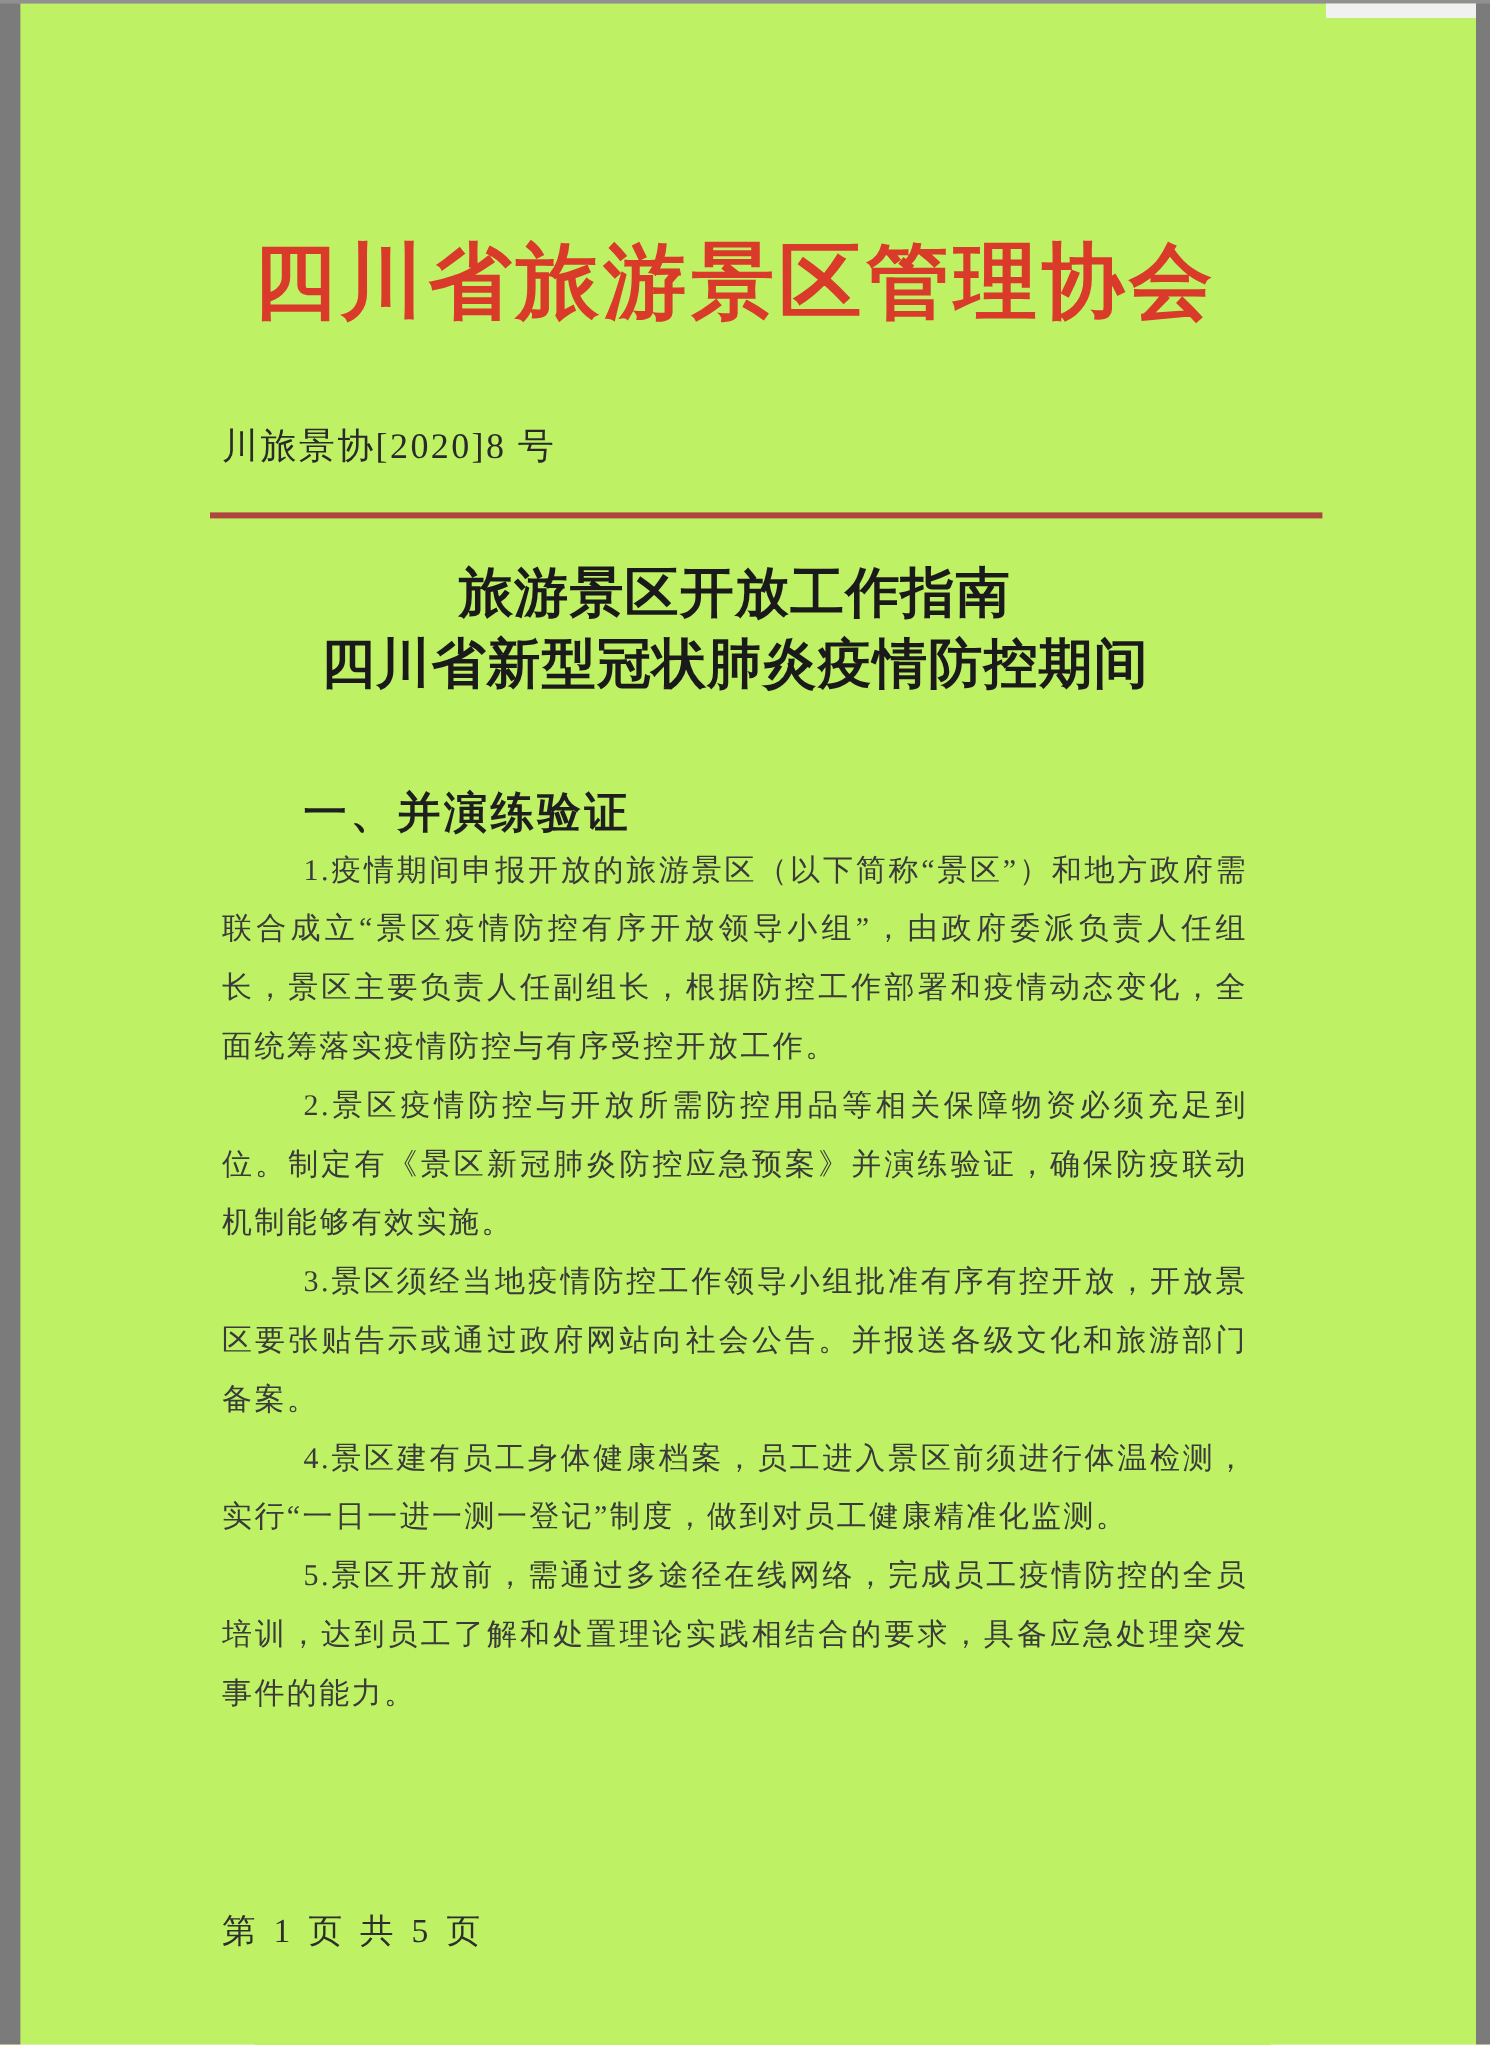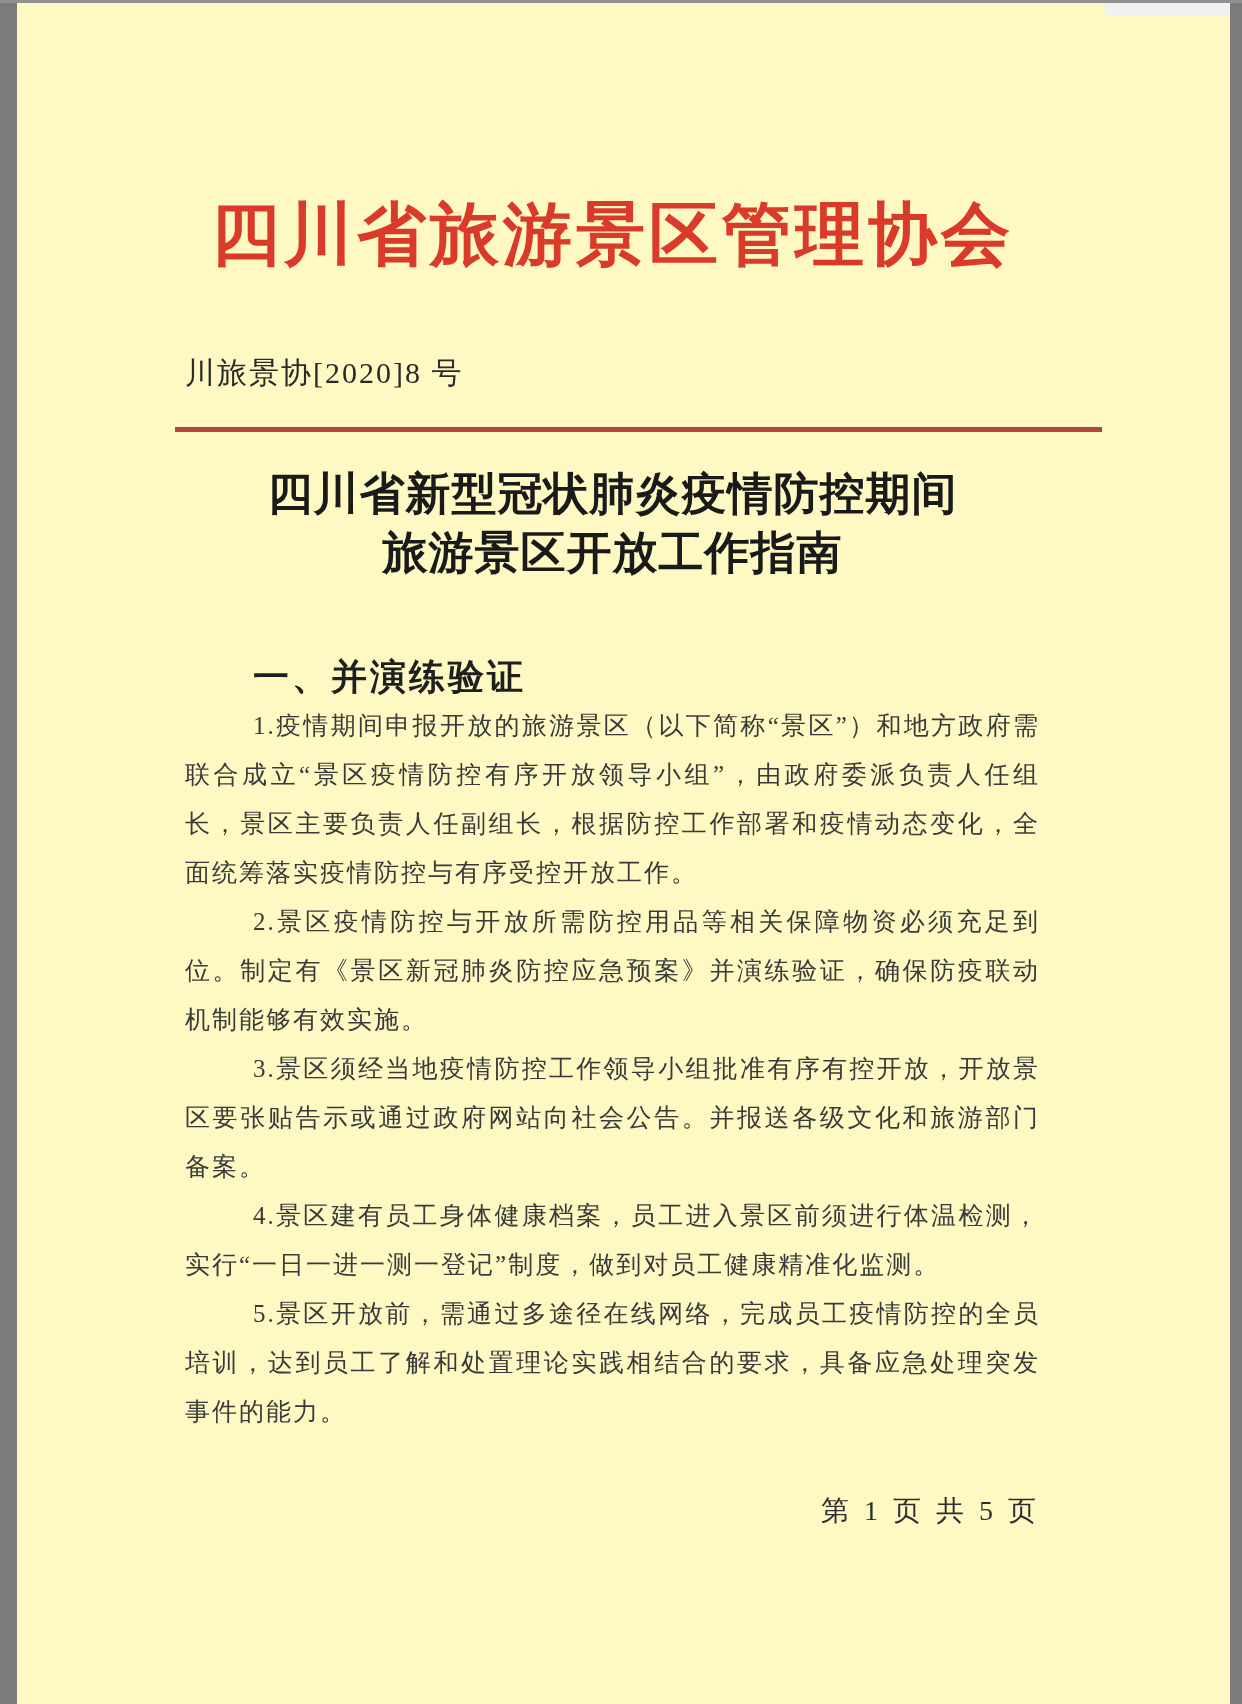--- a/index.html
+++ b/index.html
@@ -4,21 +4,21 @@
 <style>
   html, body {
     margin: 0;
     padding: 0;
     background: #ffffff;
   }
   .page {
     position: relative;
     width: 1242px;
     height: 1704px;
-    background: #fef9c3;
+    background: #bef264;
     overflow: hidden;
     font-family: "Liberation Serif", "DejaVu Serif", serif;
   }
   
   .edge-left {
     position: absolute;
     left: 0; top: 0;
     width: 17px; height: 1704px;
     background: #7b7b7b;
   }
@@ -108,23 +108,23 @@
   .body-text p {
     margin: 0;
     font-size: 25px;
     line-height: 49px;
     letter-spacing: 2px;
     text-align: justify;
     text-indent: 68px;
   }
   .page-footer {
     position: absolute;
-    left: 0; top: 1493px;
+    left: 0; top: 1592px;
     width: 100%;
-    text-align: right;
+    text-align: left;
     font-size: 28px;
     line-height: 36px;
     letter-spacing: 4px;
     color: #2e2e2e;
   }
 </style>
 </head>
 <body>
 
 <div class="page">
@@ -136,22 +136,22 @@
 
   <div class="content">
 
     <div class="assoc-title">四川省旅游景区管理协会</div>
 
     <div class="doc-number">川旅景协[2020]8 号</div>
 
     <div class="red-rule"></div>
 
     <div class="main-title">
+      <div>旅游景区开放工作指南</div>
       <div>四川省新型冠状肺炎疫情防控期间</div>
-      <div>旅游景区开放工作指南</div>
     </div>
 
     <div class="section-heading">一、并演练验证</div>
 
     <div class="body-text">
       <p>1.疫情期间申报开放的旅游景区（以下简称“景区”）和地方政府需联合成立“景区疫情防控有序开放领导小组”，由政府委派负责人任组长，景区主要负责人任副组长，根据防控工作部署和疫情动态变化，全面统筹落实疫情防控与有序受控开放工作。</p>
       <p>2.景区疫情防控与开放所需防控用品等相关保障物资必须充足到位。制定有《景区新冠肺炎防控应急预案》并演练验证，确保防疫联动机制能够有效实施。</p>
       <p>3.景区须经当地疫情防控工作领导小组批准有序有控开放，开放景区要张贴告示或通过政府网站向社会公告。并报送各级文化和旅游部门备案。</p>
       <p>4.景区建有员工身体健康档案，员工进入景区前须进行体温检测，实行“一日一进一测一登记”制度，做到对员工健康精准化监测。</p>
       <p>5.景区开放前，需通过多途径在线网络，完成员工疫情防控的全员培训，达到员工了解和处置理论实践相结合的要求，具备应急处理突发事件的能力。</p>

